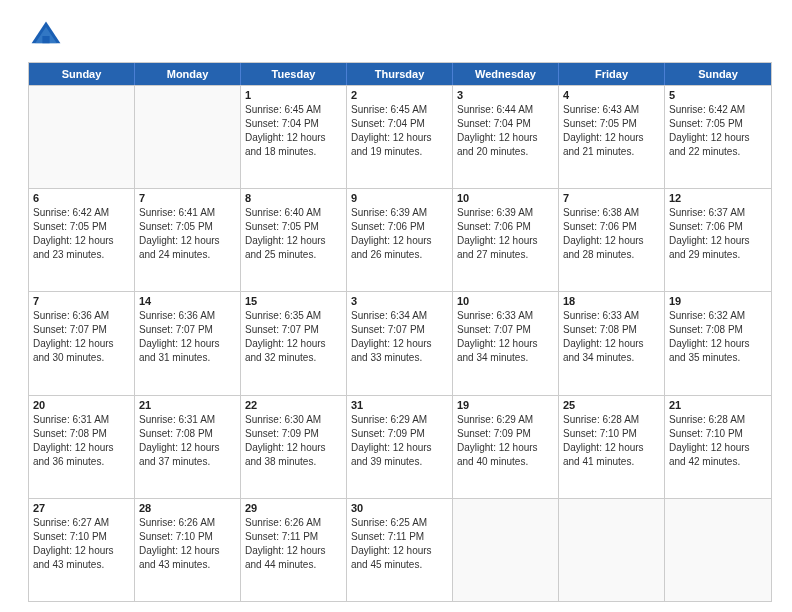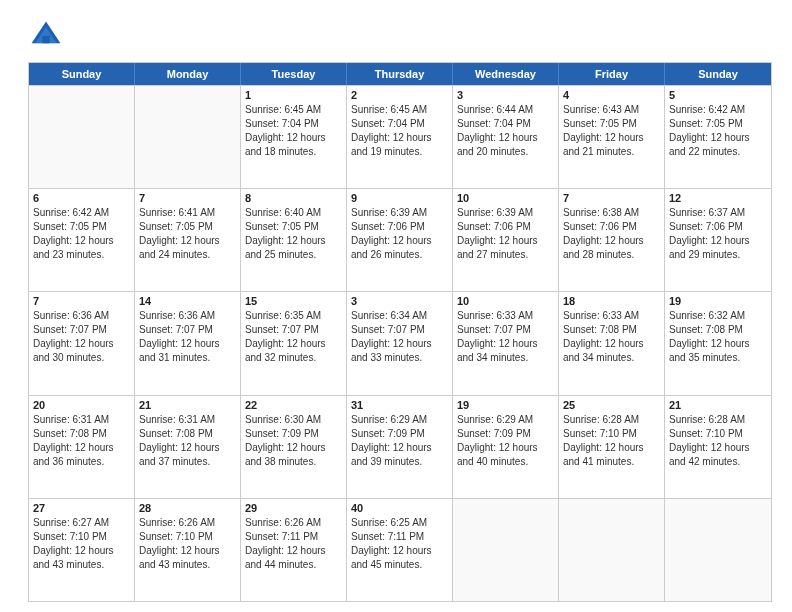--- a/index.html
+++ b/index.html
@@ -264,21 +264,21 @@
           </div>
           <div class="cal-cell">
             <div class="cell-day">28</div>
             <div class="cell-info">Sunrise: 6:26 AM<br>Sunset: 7:10 PM<br>Daylight: 12 hours and 43 minutes.</div>
           </div>
           <div class="cal-cell">
             <div class="cell-day">29</div>
             <div class="cell-info">Sunrise: 6:26 AM<br>Sunset: 7:11 PM<br>Daylight: 12 hours and 44 minutes.</div>
           </div>
           <div class="cal-cell">
-            <div class="cell-day">40</div>
+            <div class="cell-day">30</div>
             <div class="cell-info">Sunrise: 6:25 AM<br>Sunset: 7:11 PM<br>Daylight: 12 hours and 45 minutes.</div>
           </div>
           <div class="cal-cell empty"></div>
           <div class="cal-cell empty"></div>
           <div class="cal-cell empty"></div>
         </div>
       </div>
   </div>
 </div>
 

